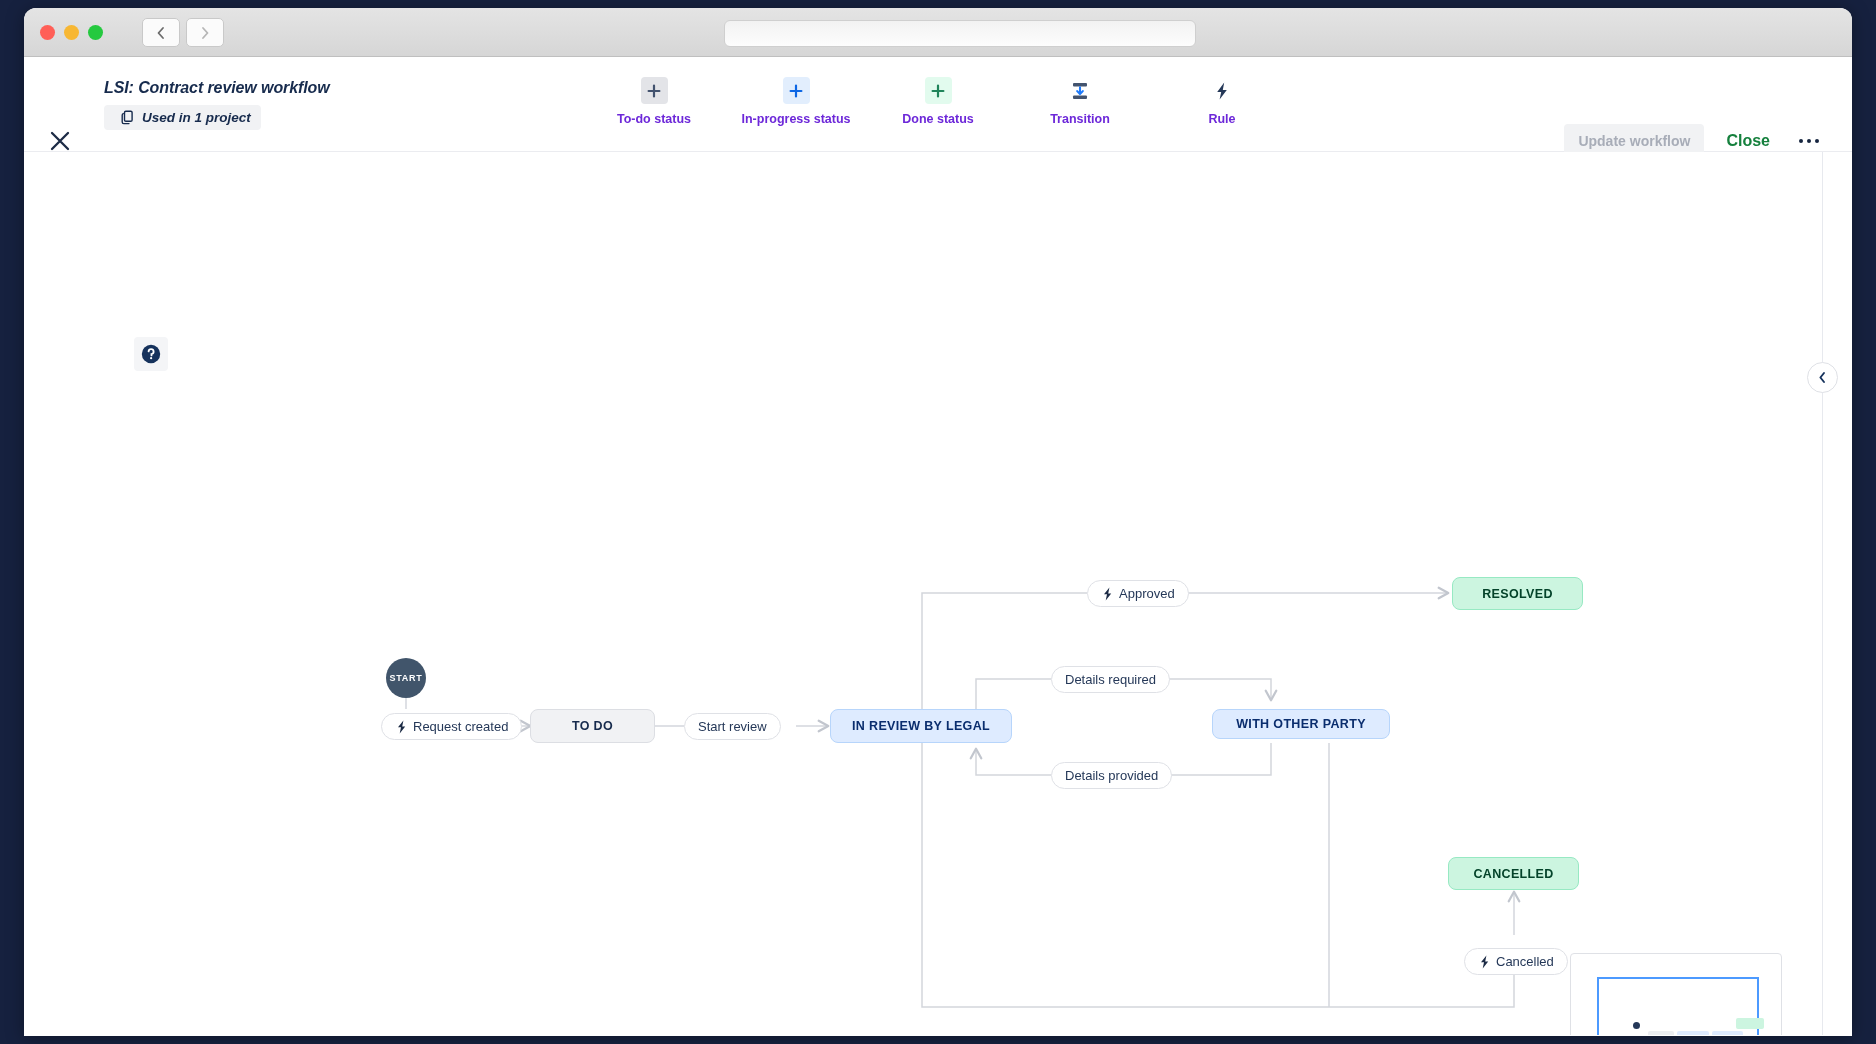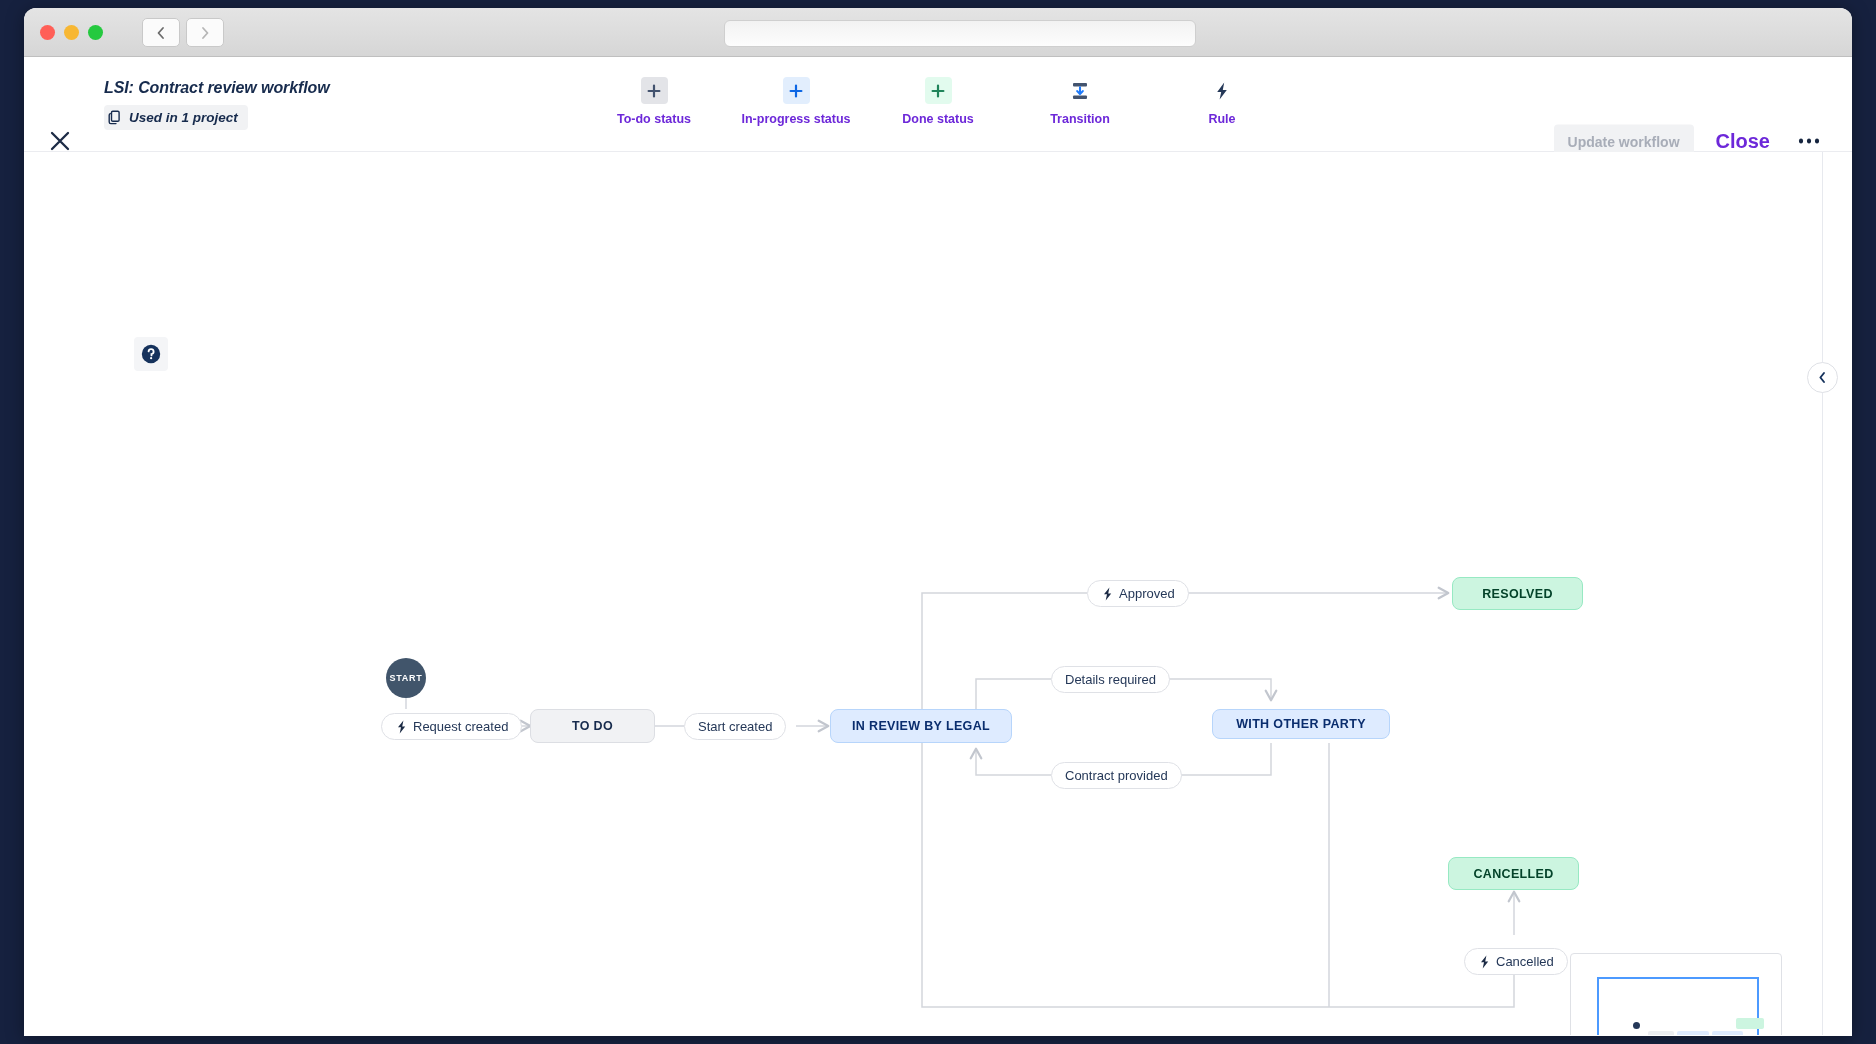--- a/index.html
+++ b/index.html
@@ -72,21 +72,21 @@
   .titleblock { position: absolute; left: 80px; top: 22px; font-style: italic; }
   .wf-title {
     font-size: 16px; font-weight: bold; color: #172b4d;
     letter-spacing: -.1px;
   }
   .badge {
     margin-top: 8px;
     display: inline-flex; align-items: center; gap: 7px;
     background: #f1f2f4;
     border-radius: 4px;
-    padding: 5px 10px 5px 4px;
+    padding: 5px 10px 5px 17px;
     font-size: 13.5px; font-weight: bold; color: #172b4d;
   }
 
   .tools {
     position: absolute; left: 50%; top: 20px;
     transform: translateX(-50%);
     display: flex; align-items: flex-start; gap: 30px;
   }
   .tool {
     width: 112px;
@@ -108,22 +108,22 @@
     transform: translateY(-50%);
     display: flex; align-items: center; gap: 14px; padding-left: 20px;
   }
   .btn-update {
     background: #f1f2f4; color: #a8adb8;
     border: none; border-radius: 4px;
     font-family: inherit; font-size: 14px; font-weight: bold;
     padding: 9px 14px; cursor: default;
   }
   .btn-close {
-    background: transparent; color: #6d28d9;
-    border: none; font-family: inherit; font-size: 20px; font-weight: bold;
+    background: transparent; color: #15803d;
+    border: none; font-family: inherit; font-size: 16px; font-weight: bold;
     padding: 9px 8px; cursor: pointer;
   }
   .btn-more {
     width: 34px; height: 32px;
     display: flex; align-items: center; justify-content: center;
     cursor: pointer;
   }
   .dot3 { width: 4.5px; height: 4.5px; border-radius: 50%; background: #16253f; margin: 0 1.8px; }
 
   
@@ -376,29 +376,29 @@
       </div>
 
       <div class="tlabel" style="left:357px; top:561px;">
         <svg class="bolt" width="13" height="14" viewBox="0 0 13 14">
           <path d="M8.4 0.6 L3 7.3 L6 7.3 L4.7 13.4 L10.2 6.4 L7.2 6.4 Z" fill="#1c2b45"></path>
         </svg>
         <span>Request created</span>
       </div>
 
       <div class="tlabel" style="left:660px; top:561px;">
-        <span>Start created</span>
+        <span>Start review</span>
       </div>
 
       <div class="tlabel" style="left:1027px; top:514px;">
         <span>Details required</span>
       </div>
 
       <div class="tlabel" style="left:1027px; top:610px;">
-        <span>Contract provided</span>
+        <span>Details provided</span>
       </div>
 
       <div class="tlabel" style="left:1063px; top:428px;">
         <svg class="bolt" width="13" height="14" viewBox="0 0 13 14">
           <path d="M8.4 0.6 L3 7.3 L6 7.3 L4.7 13.4 L10.2 6.4 L7.2 6.4 Z" fill="#1c2b45"></path>
         </svg>
         <span>Approved</span>
       </div>
 
       <div class="tlabel" style="left:1440px; top:796px;">

